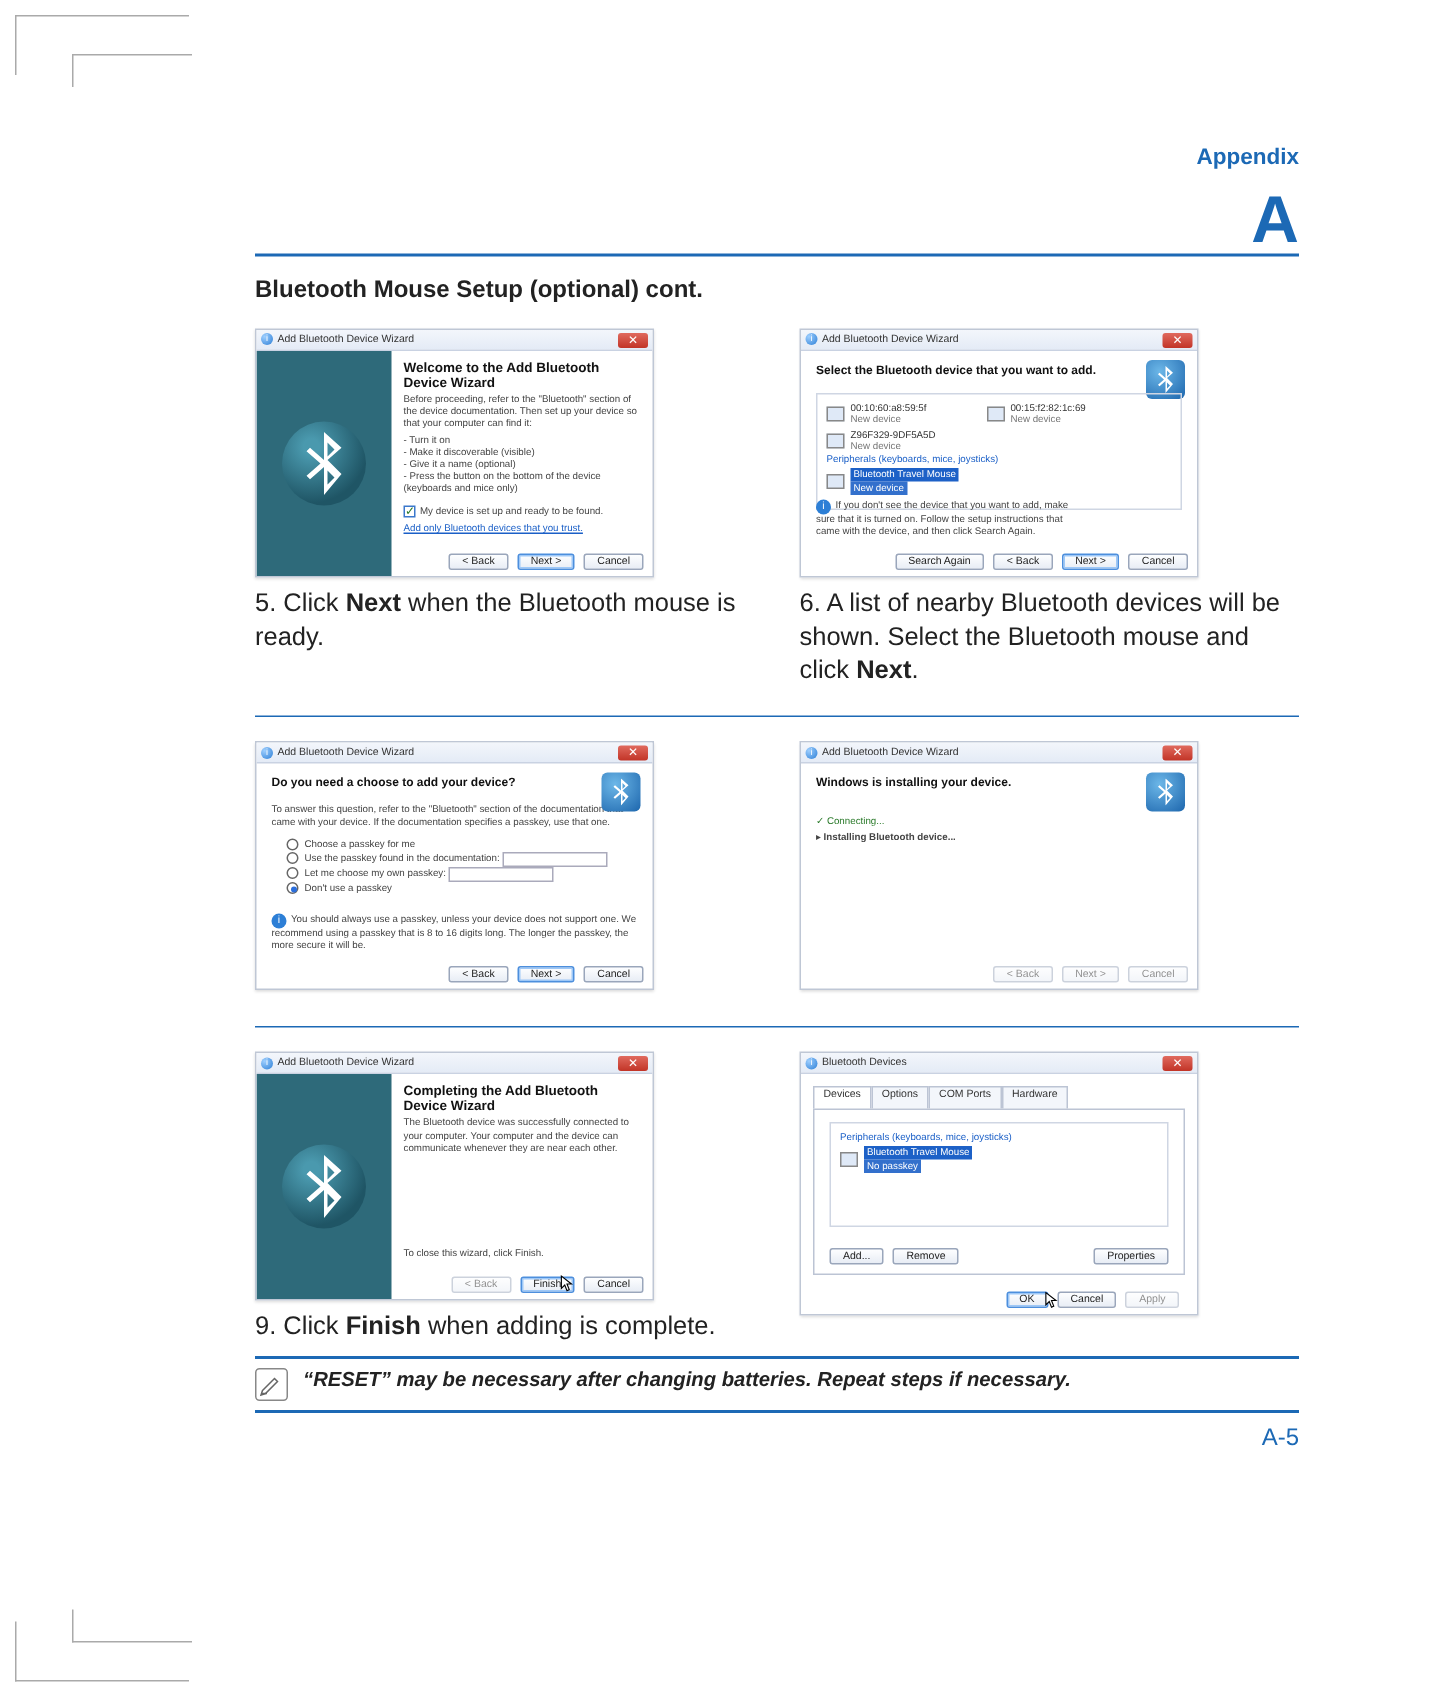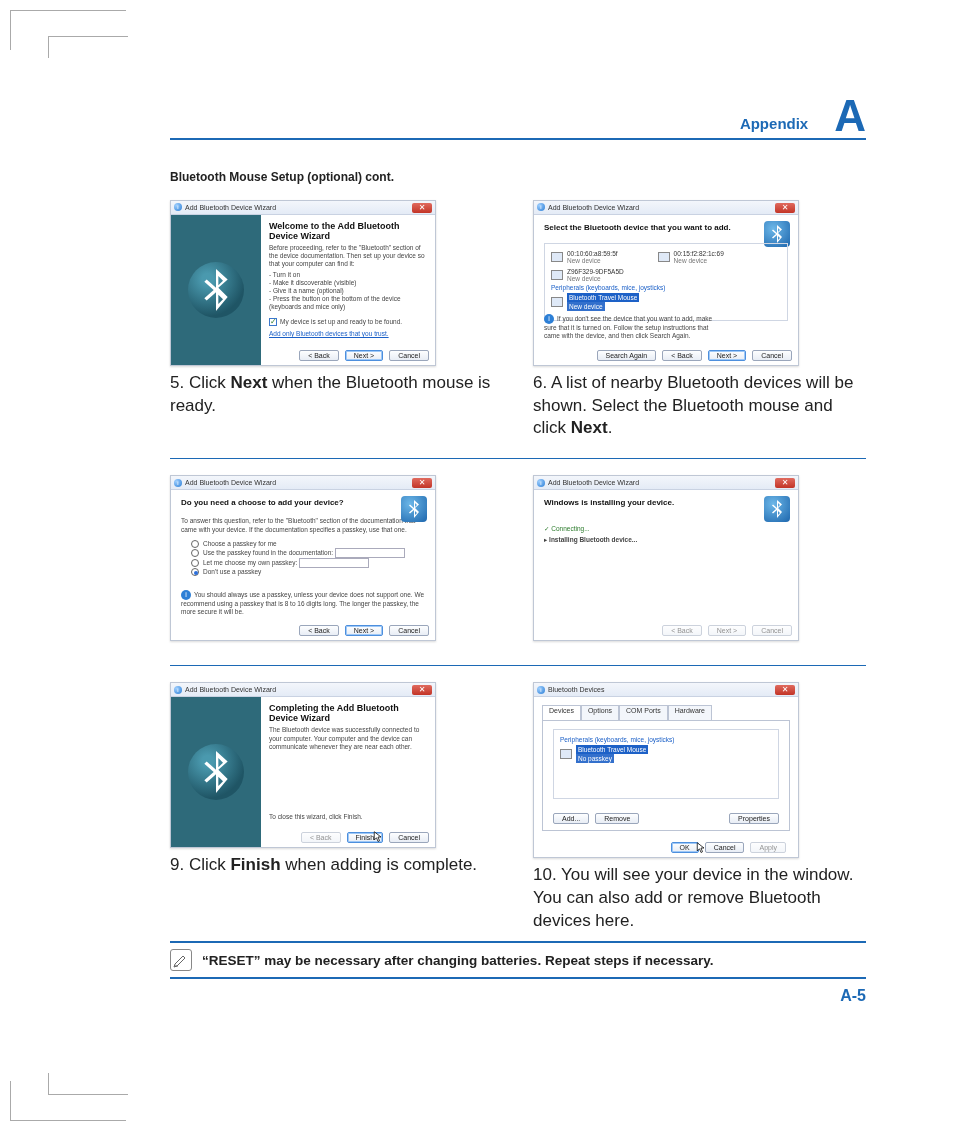--- a/index.html
+++ b/index.html
@@ -37,30 +37,31 @@
     left: 170px;
     right: 88px;
     top: 96px;
     bottom: 84px;
   }
 
   .header-line {
     display: flex;
     align-items: flex-end;
     justify-content: flex-end;
-    gap: 26px;
+    gap: 10px;
     border-bottom: 2px solid var(--rule);
     padding-bottom: 2px;
+    flex-direction: column;
   }
   .appendix-label { color: var(--accent); font-weight: bold; font-size: 15px; margin-bottom: 4px;}
   .appendix-letter { color: var(--accent); font-weight: bold; font-size: 44px; line-height: 0.9; }
 
   h1.section-title {
-    font-size: 12px;
-    margin: 30px 0 16px 0;
+    font-size: 16px;
+    margin: 14px 0 16px 0;
     font-weight: bold;
   }
 
   .grid {
     display: grid;
     grid-template-columns: 1fr 1fr;
     column-gap: 30px;
     row-gap: 16px;
   }
   .step { }
@@ -153,31 +154,31 @@
 
   .caption { font-size: 17px; line-height: 1.35; }
 
   .row-sep { grid-column: 1 / span 2; border-top: 1px solid var(--rule); height:0; margin: 2px 0 0 0;}
 
   .note-row {
     margin-top: 8px;
     border-top: 2px solid var(--rule);
     border-bottom: 2px solid var(--rule);
     padding: 6px 0;
-    display:flex; align-items:center; gap:10px;
+    display:flex; align-items:flex-start; gap:10px;font-style:italic;
   }
   .note-icon {
     width: 22px; height: 22px;
     border: 1px solid #888; border-radius: 3px;
     display:flex; align-items:center; justify-content:center;
     color:#555; font-size:14px;
   }
   .note-text { font-weight: bold; font-size: 13.5px; }
 
-  .pagenum { text-align: right; font-weight: bold; color: var(--accent); font-size: 16px; margin-top: 8px;}
+  .pagenum { text-align: right; font-weight: normal; color: var(--accent); font-size: 16px; margin-top: 8px;}
 
   
   .tabs{position:absolute; left:8px; right:8px; top:22px; height:16px; display:flex; gap:0; font-size:7px;}
   .tab{border:1px solid #bcc4d4; border-bottom:none; padding:1px 6px; background:#f3f6fb; color:#333;}
   .tab.active{background:#fff;}
   .tabpane{position:absolute; left:8px; right:8px; top:37px; bottom:26px; border:1px solid #bcc4d4; background:#fff;}
   .innerbox{position:absolute; left:10px; right:10px; top:8px; height:70px; border:1px solid #cfd6e3; background:#fff; padding:4px 6px;}
   .lowerbtns{position:absolute; left:10px; right:10px; bottom:6px; display:flex; justify-content:space-between;}
   .cursor{position:absolute; width:10px;height:12px;}
   .cursor svg{width:10px;height:12px;}
@@ -419,21 +420,20 @@
           <span class="winbtn primary">OK</span>
           <span class="winbtn">Cancel</span>
           <span class="winbtn" style="opacity:.5">Apply</span>
         </div>
         <div class="cursor" style="right:92px;bottom:3px">
           <svg viewBox="0 0 12 16">
               <path d="M1 1 L1 12 L4 9 L6 14 L8 13 L6 8 L10 8 Z" fill="#fff" stroke="#000" stroke-width="1"></path>
             </svg>
         </div>
       </div>
-      <div class="caption">10. You will see your device in the window. You can also add or remove Bluetooth devices here.</div>
     </div>
 
   </div>
 
   <div class="note-row">
     <span class="note-icon">
       <svg width="16" height="16" viewBox="0 0 16 16">
           <path d="M2 12 L10 4 L12 6 L4 14 L1 15 Z" fill="none" stroke="#666" stroke-width="1"></path>
           <path d="M1 14 L5 14" stroke="#666"></path>
         </svg>

